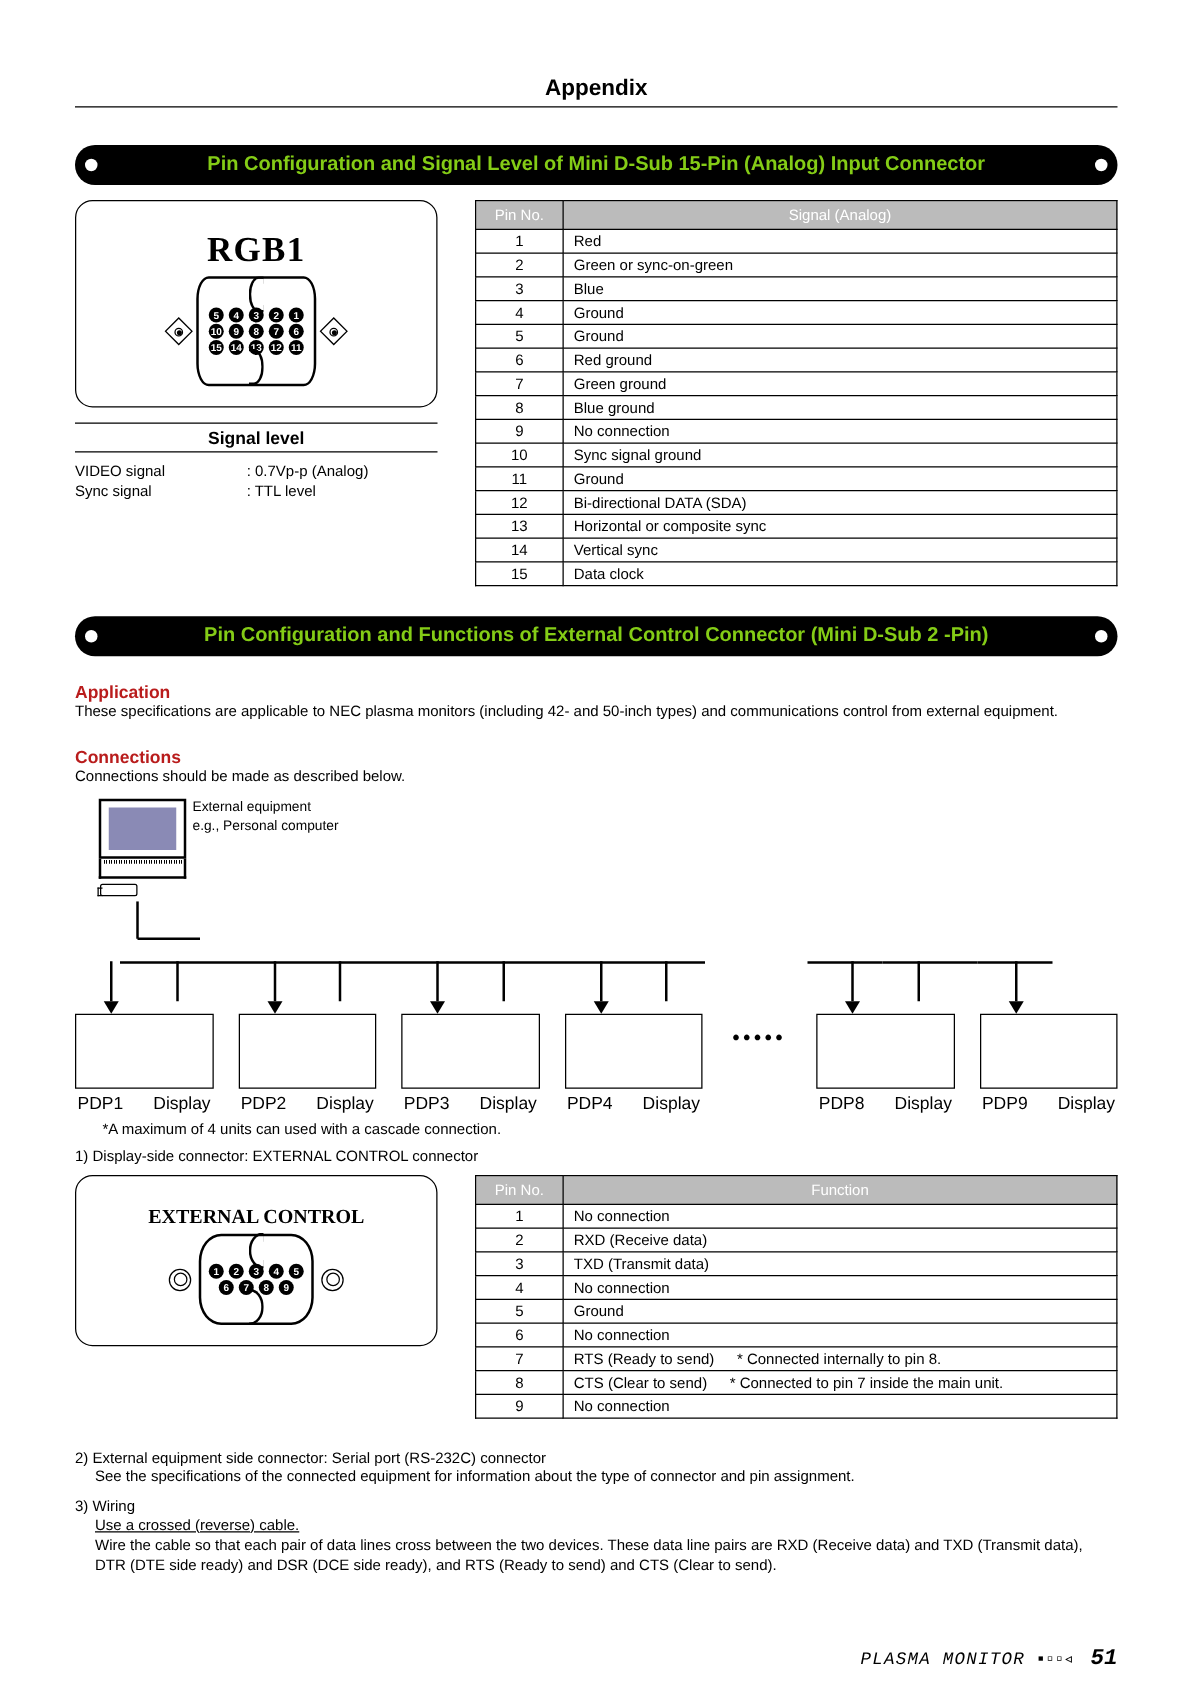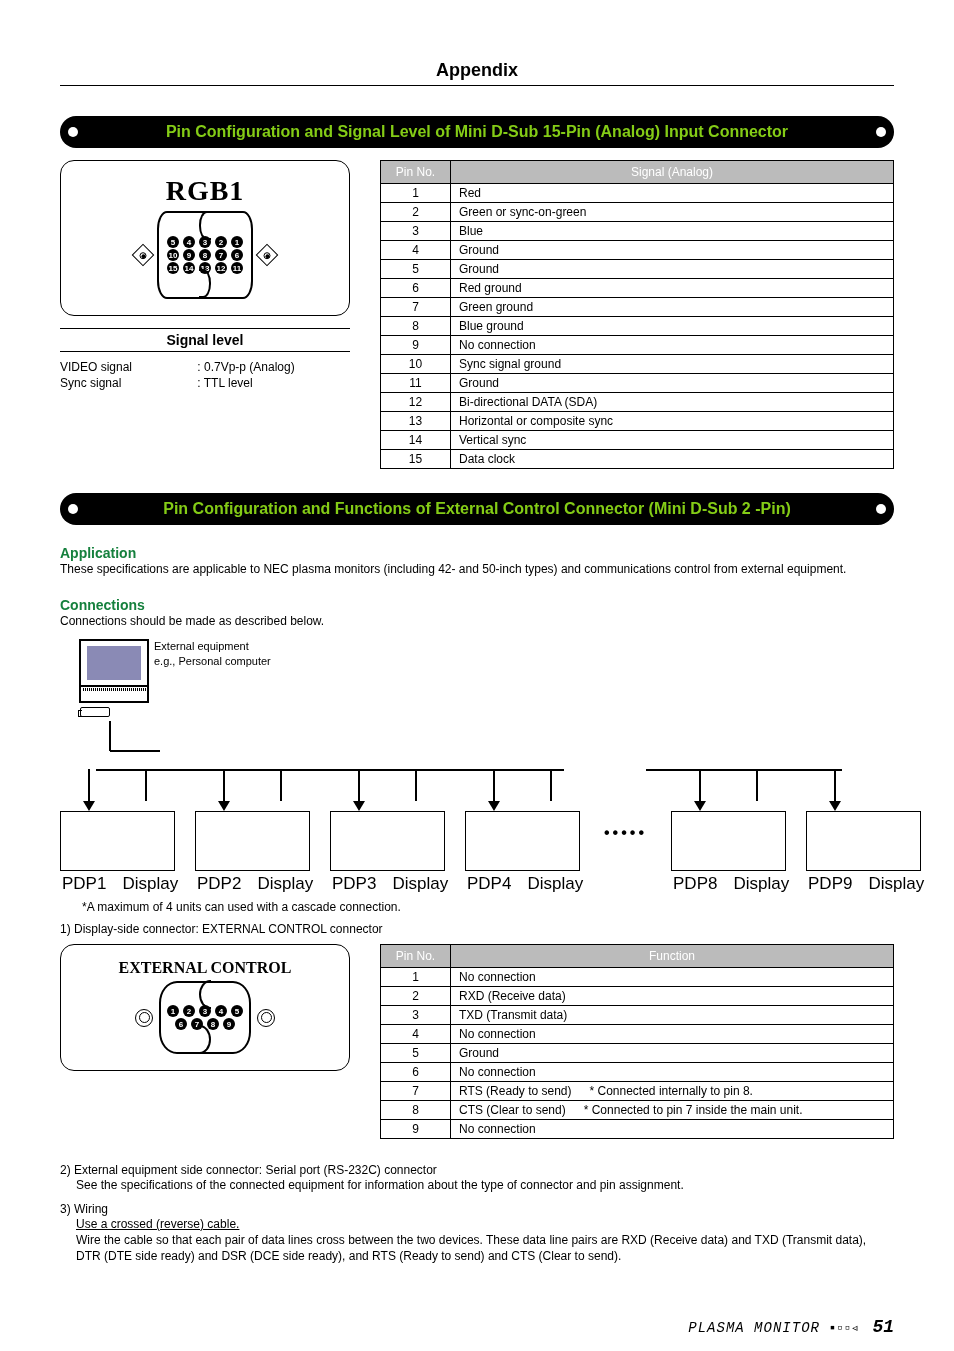--- a/index.html
+++ b/index.html
@@ -49,21 +49,21 @@
   .section-band::after { right: 8px; }
   .section-band .band-text { display:block; text-align:center; }
 
   .row { display: flex; gap: 30px; align-items: flex-start; margin-bottom: 24px;}
   .left-col { width: 290px; flex: 0 0 290px; }
   .right-col { flex: 1; }
 
   .connector-box {
     border: 1.5px solid #000;
     border-radius: 14px;
-    padding: 14px 8px 16px 8px;
+    padding: 24px 8px 16px 8px;
     text-align: center;
     margin-bottom: 12px;
   }
   .connector-title {
     font-family: "Times New Roman", serif;
     font-weight: bold;
     font-size: 28px;
     margin-bottom: 4px;
     letter-spacing: 1px;
   }
@@ -137,21 +137,21 @@
     text-align:center;
   }
   table.pin-table td {
     border: 1px solid #000;
     padding: 2px 8px;
   }
   table.pin-table td:first-child { text-align:center; width: 70px;}
   table.pin-table td.func-cell { white-space:nowrap; }
 
   .sub-heading {
-    color: #15803d;
+    color: #b91c1c;
     font-weight: bold;
     font-size: 14px;
     margin-top: 20px;
   }
   .body-text {
     font-size: 12px;
     line-height: 1.35;
   }
 
   .diagram-area {
@@ -194,21 +194,21 @@
     flex-wrap:nowrap;
   }
   .pdp-unit { width: 115px; text-align:center; position:relative;}
   .pdp-box {
     width:100%; height:60px; border:1px solid #000;
     position:relative;
   }
   .pdp-box::after{
     content:""; position:absolute; right:4px; bottom:3px; font-size:8px;
   }
-  .pdp-label-row { display:flex; justify-content:space-between; font-size:17px; margin-top:3px; padding: 0 2px; gap: 16px;}
+  .pdp-label-row { display:flex; justify-content:space-between; font-size:14px; margin-top:3px; padding: 0 2px; gap: 16px;}
   .arrow-in, .arrow-out {
     position:absolute; top:-42px; width:14px;
   }
   .arrow-in { left: 22px; }
   .arrow-out { right: 22px; }
   .arrow-line { width:2px; height:32px; background:#000; margin:0 auto;}
   .arrow-head-down {
     width:0; height:0; border-left:6px solid transparent;
     border-right:6px solid transparent; border-top:10px solid #000;
     margin:0 auto;

